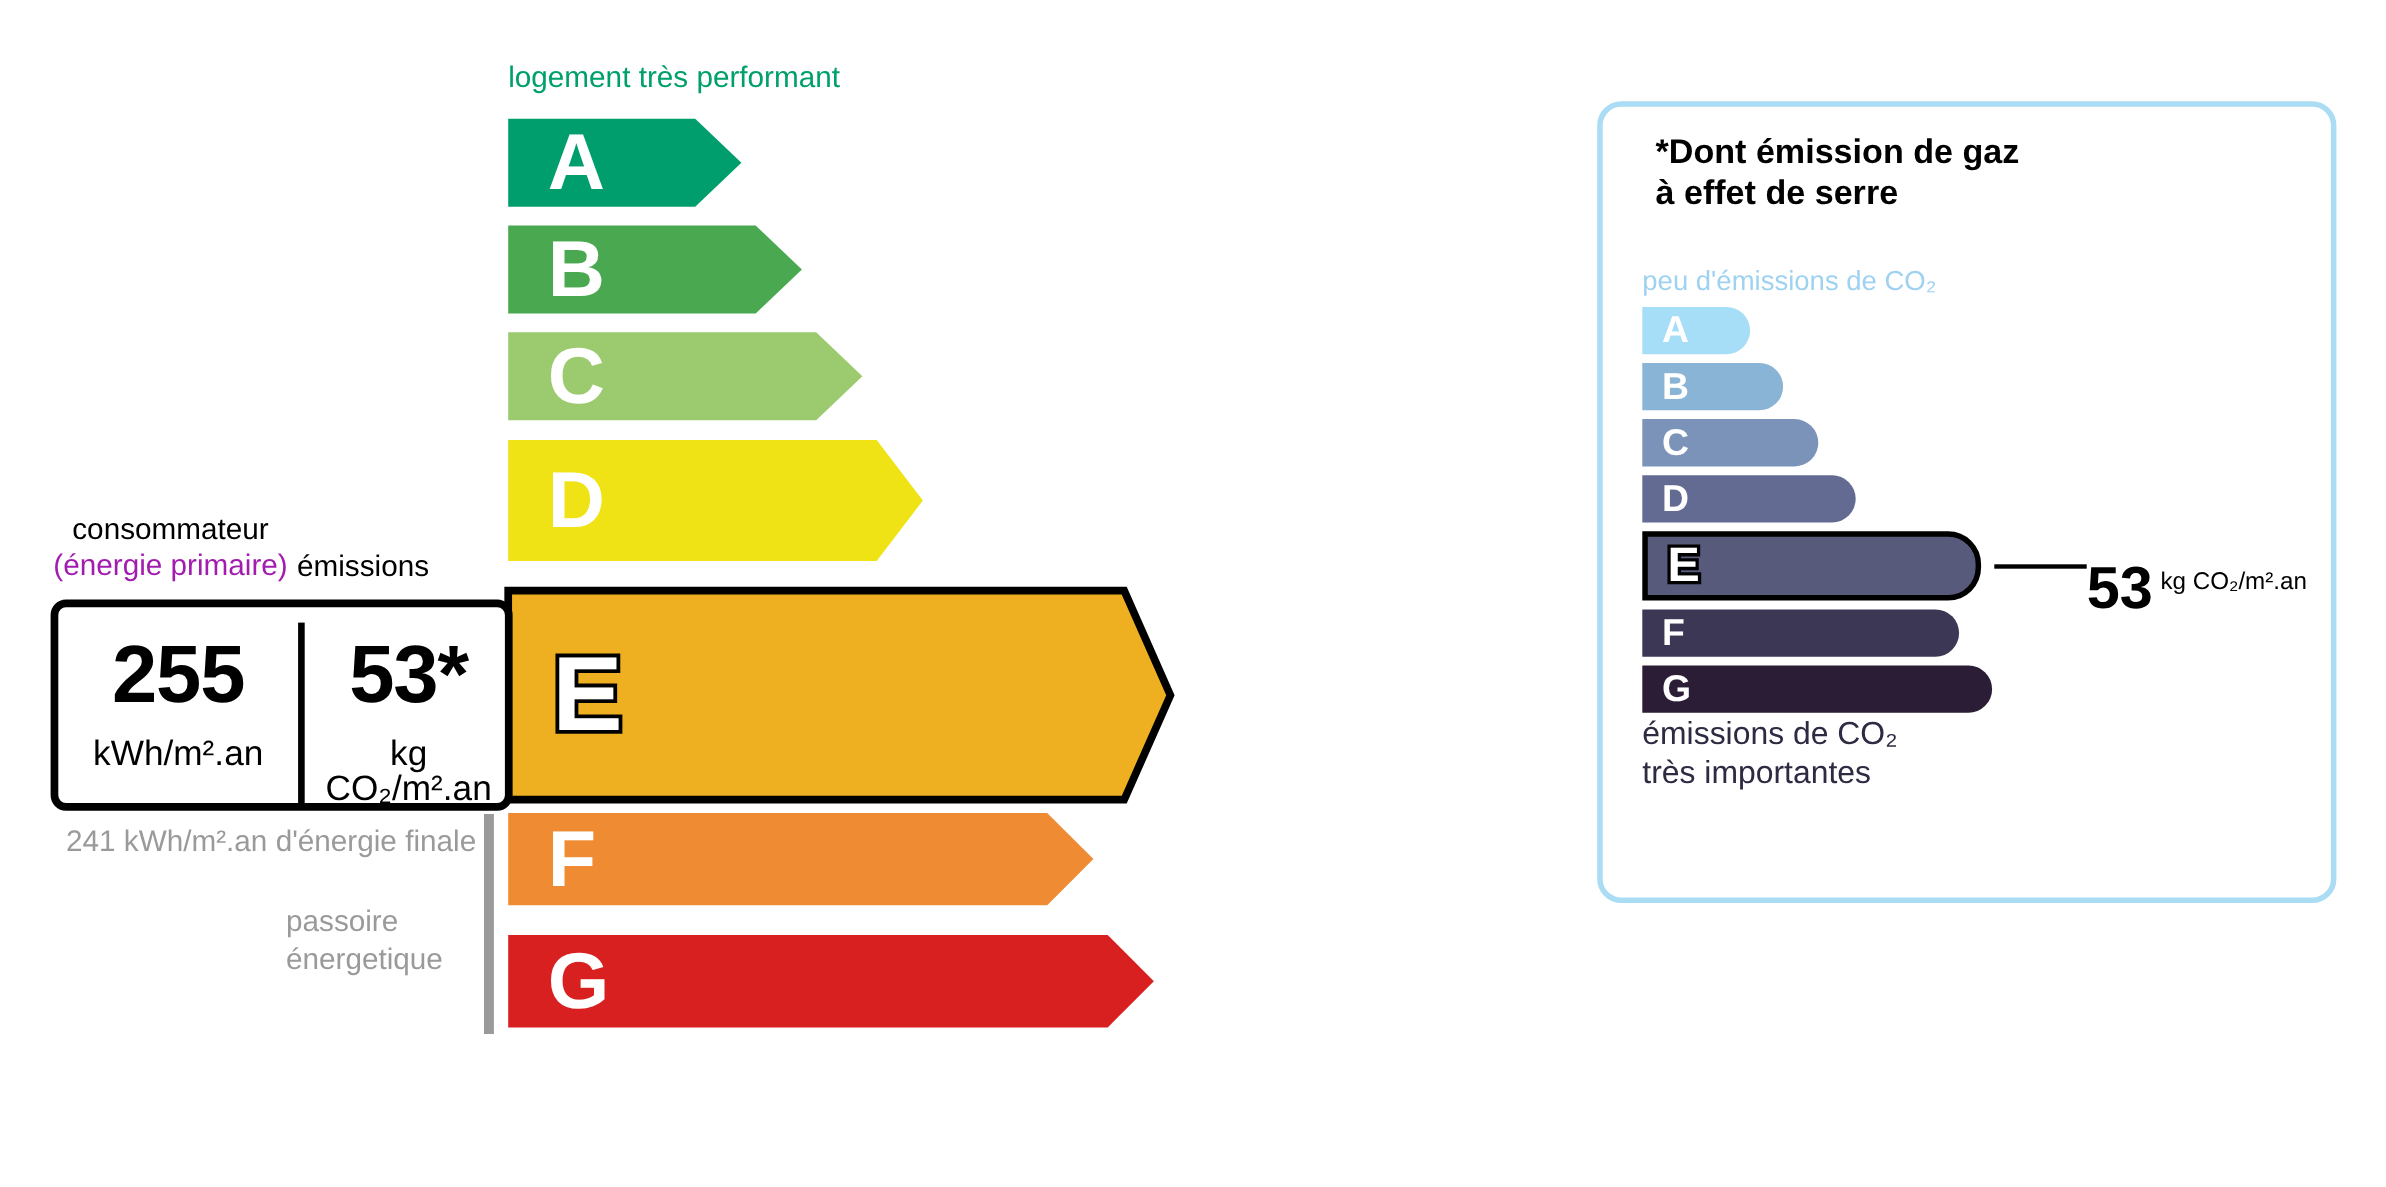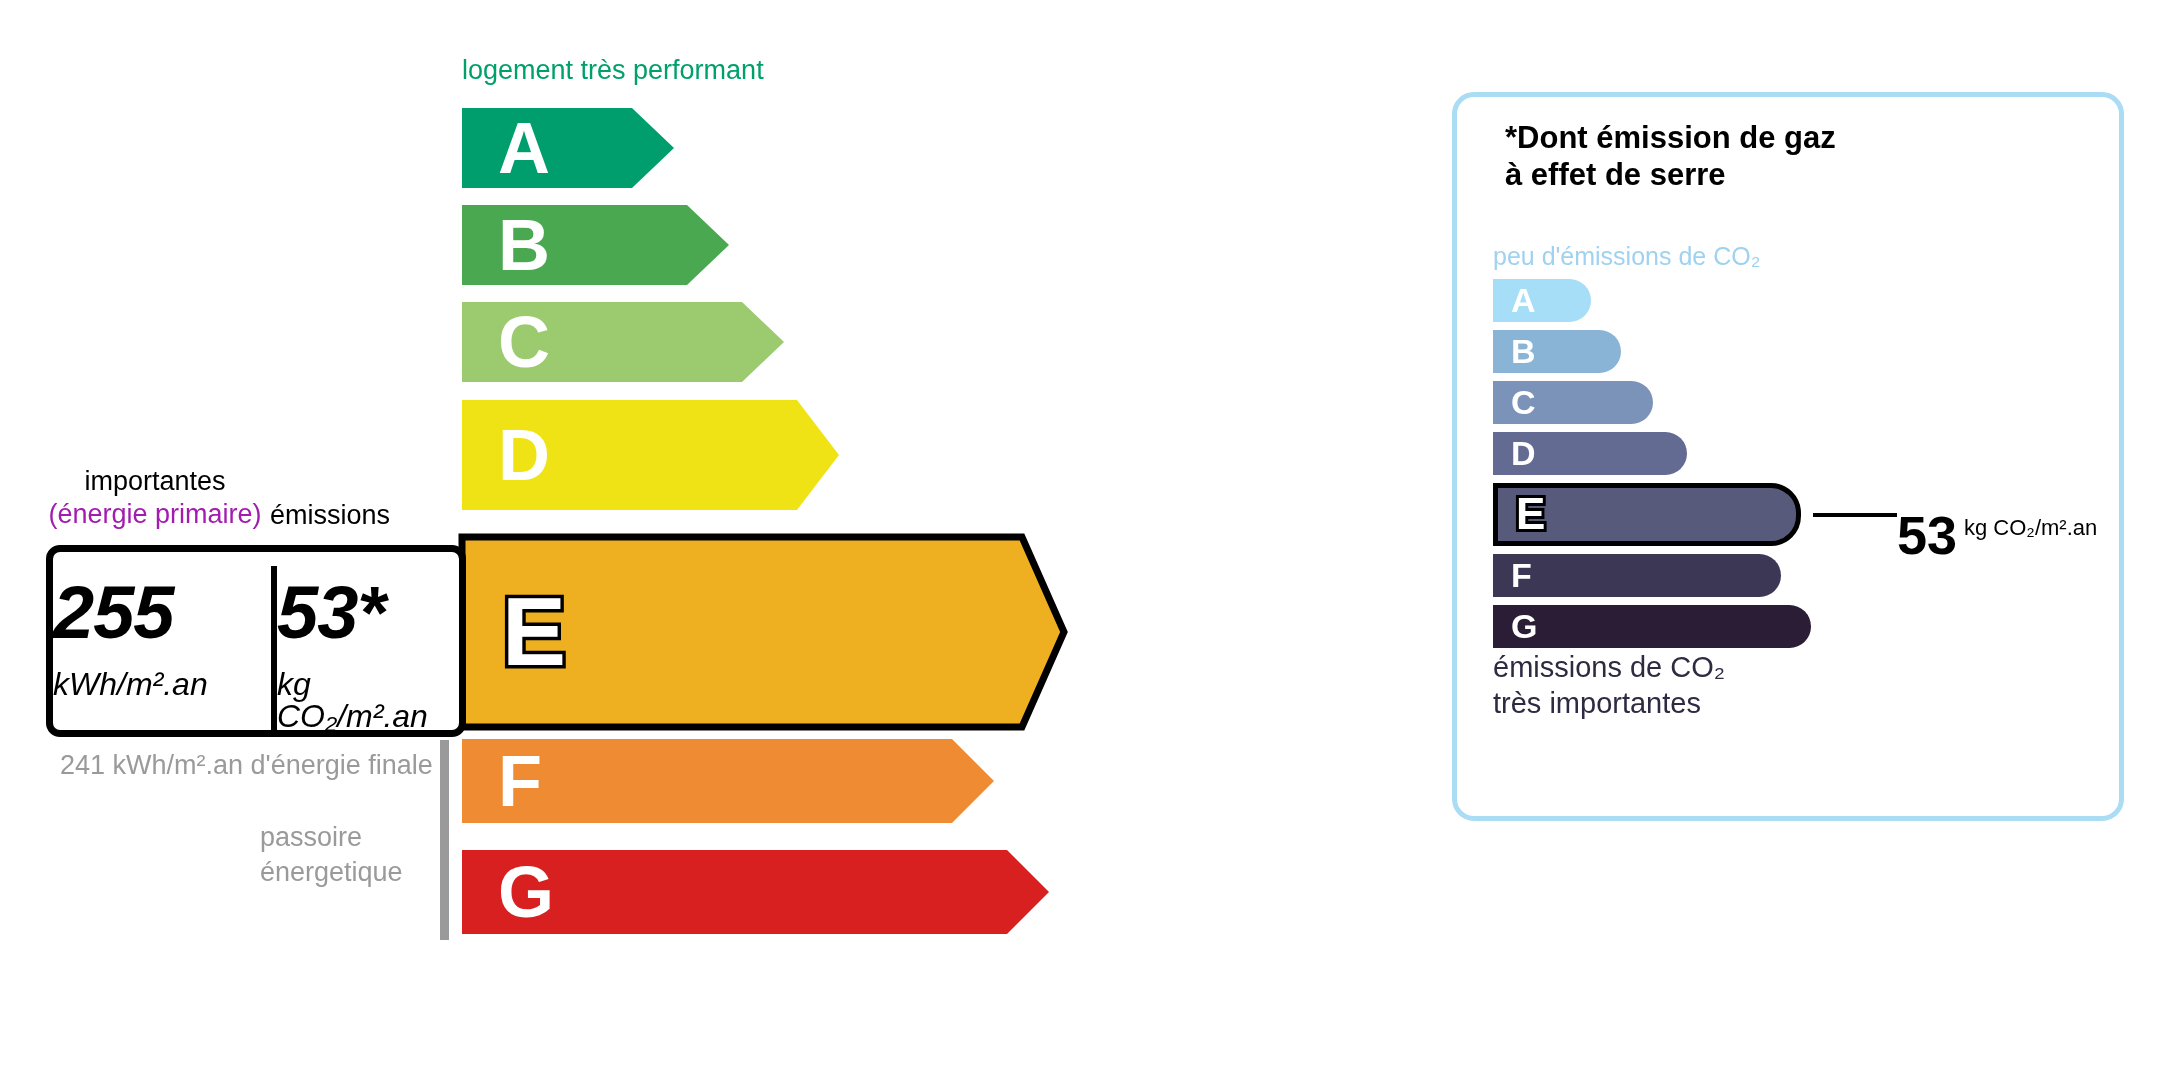--- a/index.html
+++ b/index.html
@@ -44,21 +44,21 @@
   .valuebox{
     position:absolute;left:46px;top:545px;
     width:420px;height:192px;
     border:7px solid #000;border-radius:14px;
     background:#fff;box-sizing:border-box;
     z-index:5;
   }
   .valuebox .divider{
     position:absolute;left:218px;top:14px;width:6px;height:164px;background:#000;
   }
-  .vb-cell{position:absolute;top:0;height:100%;text-align:left;font-style:italic;}
+  .vb-cell{position:absolute;top:0;height:100%;text-align:center;}
   .vb-cell.left{left:0;width:218px;}
   .vb-cell.right{left:224px;width:189px;}
   .vb-num{
     position:absolute;left:0;right:0;top:24px;
     font-size:74px;font-weight:bold;color:#000;line-height:1;
     letter-spacing:-1px;
   }
   .vb-unit{
     position:absolute;left:0;right:0;top:116px;
     font-size:32px;color:#000;line-height:1;
@@ -187,21 +187,21 @@
         <div class="vb-num">255</div>
         <div class="vb-unit">kWh/m².an</div>
       </div>
       <div class="vb-cell right">
         <div class="vb-num">53*</div>
         <div class="vb-unit">kg CO₂/m².an</div>
       </div>
     </div>
 
     <div style="position:absolute;left:46px;top:465px;width:218px;text-align:center;font-size:27px;color:#000;line-height:1.22;">
-      <span>importantes</span><br>
+      <span>consommateur</span><br>
       <span style="color:#a21caf;">(énergie primaire)</span>
     </div>
     <div style="position:absolute;left:270px;top:500px;font-size:27px;color:#000;">émissions</div>
 
     <div class="finale">241 kWh/m².an
 d'énergie finale</div>
     <div class="passoire-bar"></div>
     <div class="passoire">passoire
 énergetique</div>
 

